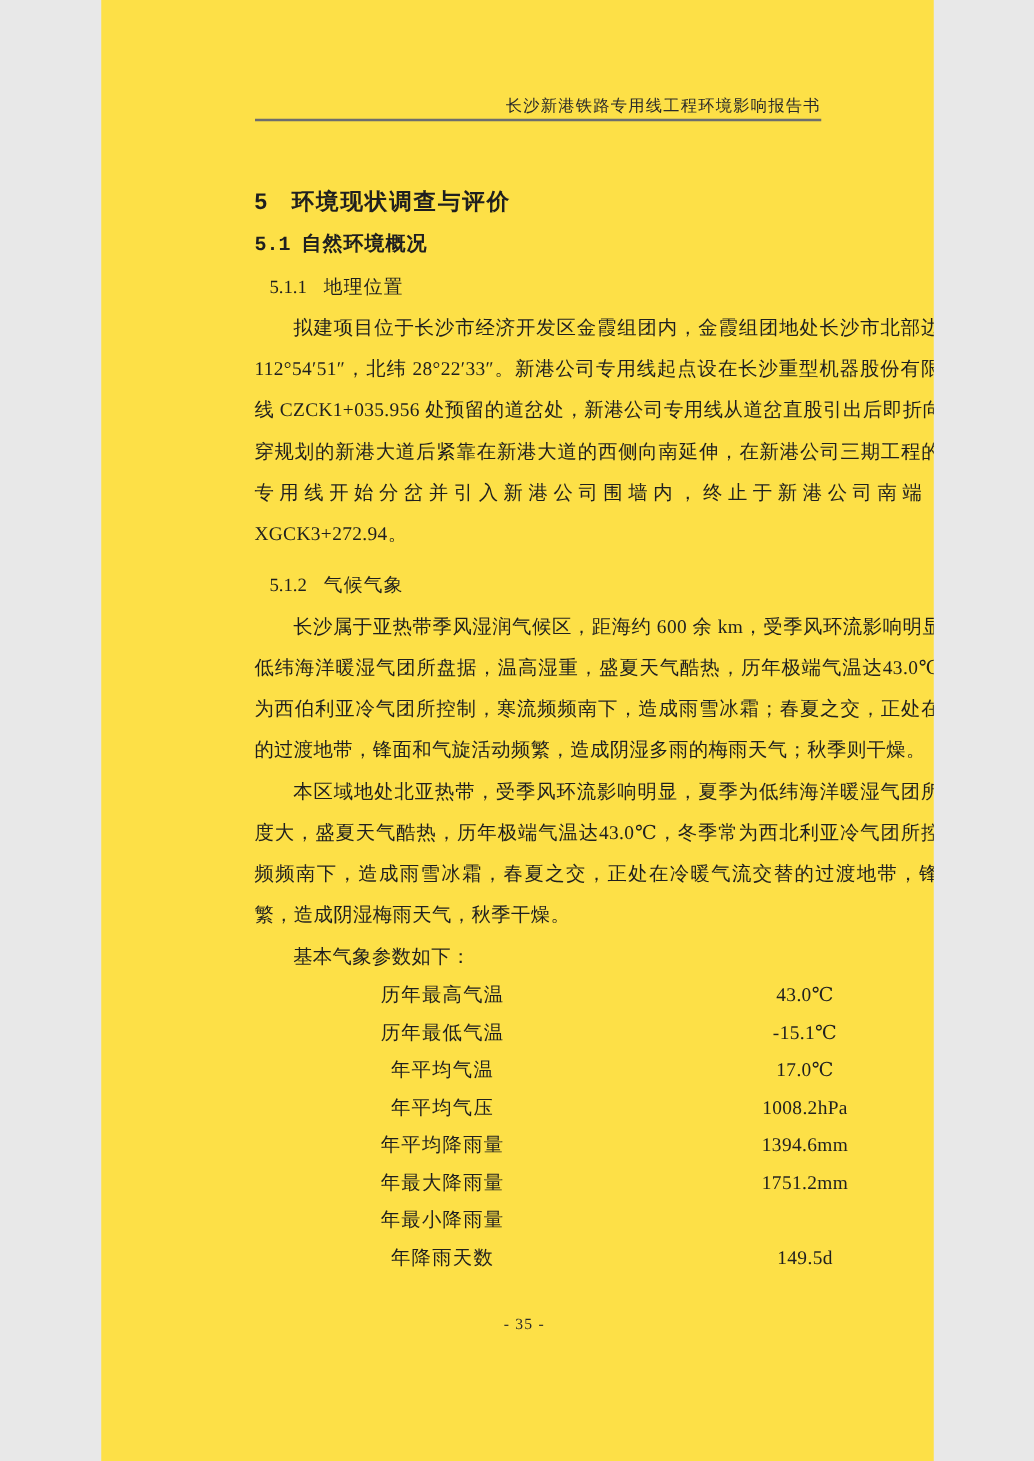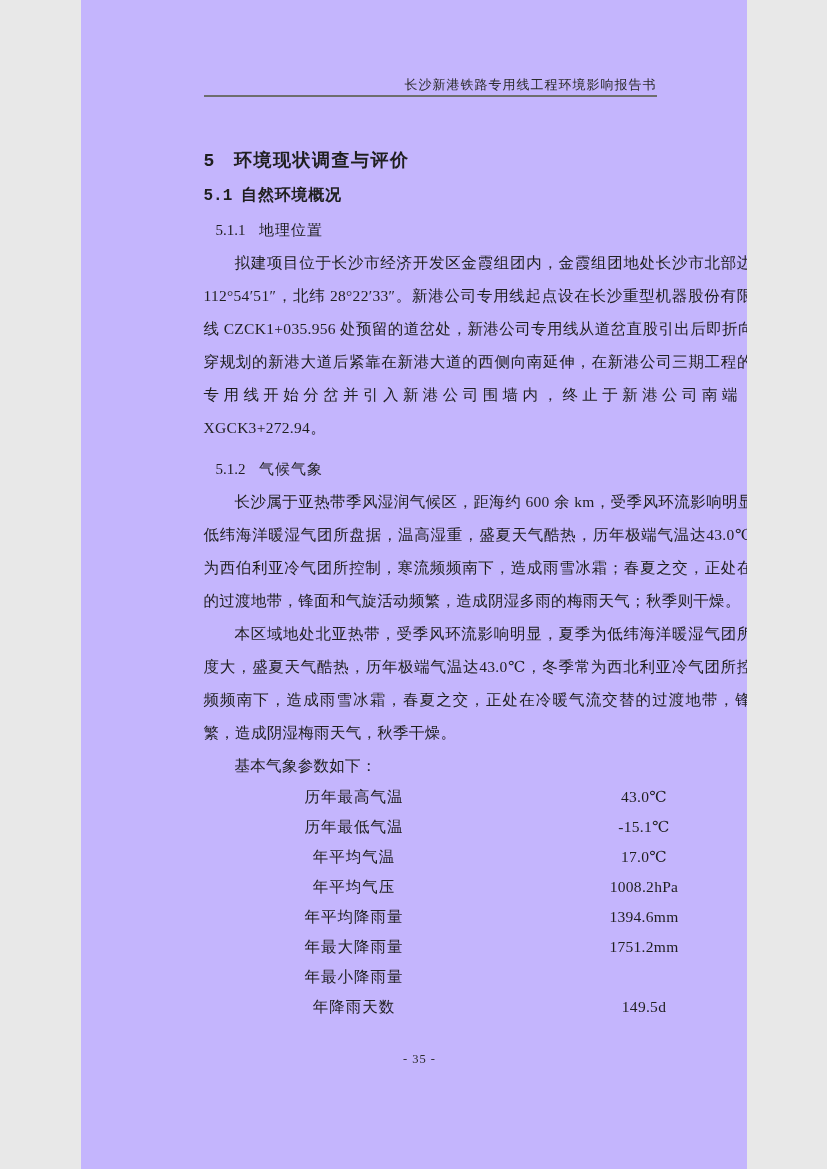--- a/index.html
+++ b/index.html
@@ -1,39 +1,39 @@
 <!DOCTYPE html>
 <html><head>
 <meta charset="utf-8">
 <style>
   html,body{margin:0;padding:0;background:#e8e8e8;}
   .page{
     position:relative;
     width:666px;height:1169px;
     margin:0 auto;
-    background:#c4b5fd;
+    background:#fde047;
     overflow:hidden;
     color:#1f1f1f;
     font-family:"Liberation Serif","DejaVu Serif","DejaVu Sans",serif;
   }
   .running-head{
     position:absolute;top:76px;left:123px;right:90px;
     text-align:right;
     font-size:13px;color:#2a2a2a;
     letter-spacing:1px;
   }
   .head-rule{
     position:absolute;top:95px;left:123px;right:90px;
     border-top:2px solid #6e6e6e;height:0;
   }
   .content{
     position:absolute;top:148px;left:123px;width:614px;
   }
   .h1{
-    font-family:Liberation Mono, monospace;
+    font-family:Liberation Sans, sans-serif;
     font-weight:bold;font-size:18px;line-height:26px;
     margin:0 0 10px 0;letter-spacing:1.5px;
   }
   .h1 .sec-num{margin-right:1.1em;letter-spacing:0;}
   .h2{
     font-family:Liberation Mono, monospace;
     font-weight:bold;font-size:16px;line-height:24px;
     margin:0 0 10px 0;letter-spacing:0.8px;
   }
   .h2 .sec-num{margin-right:0.55em;letter-spacing:0;}

